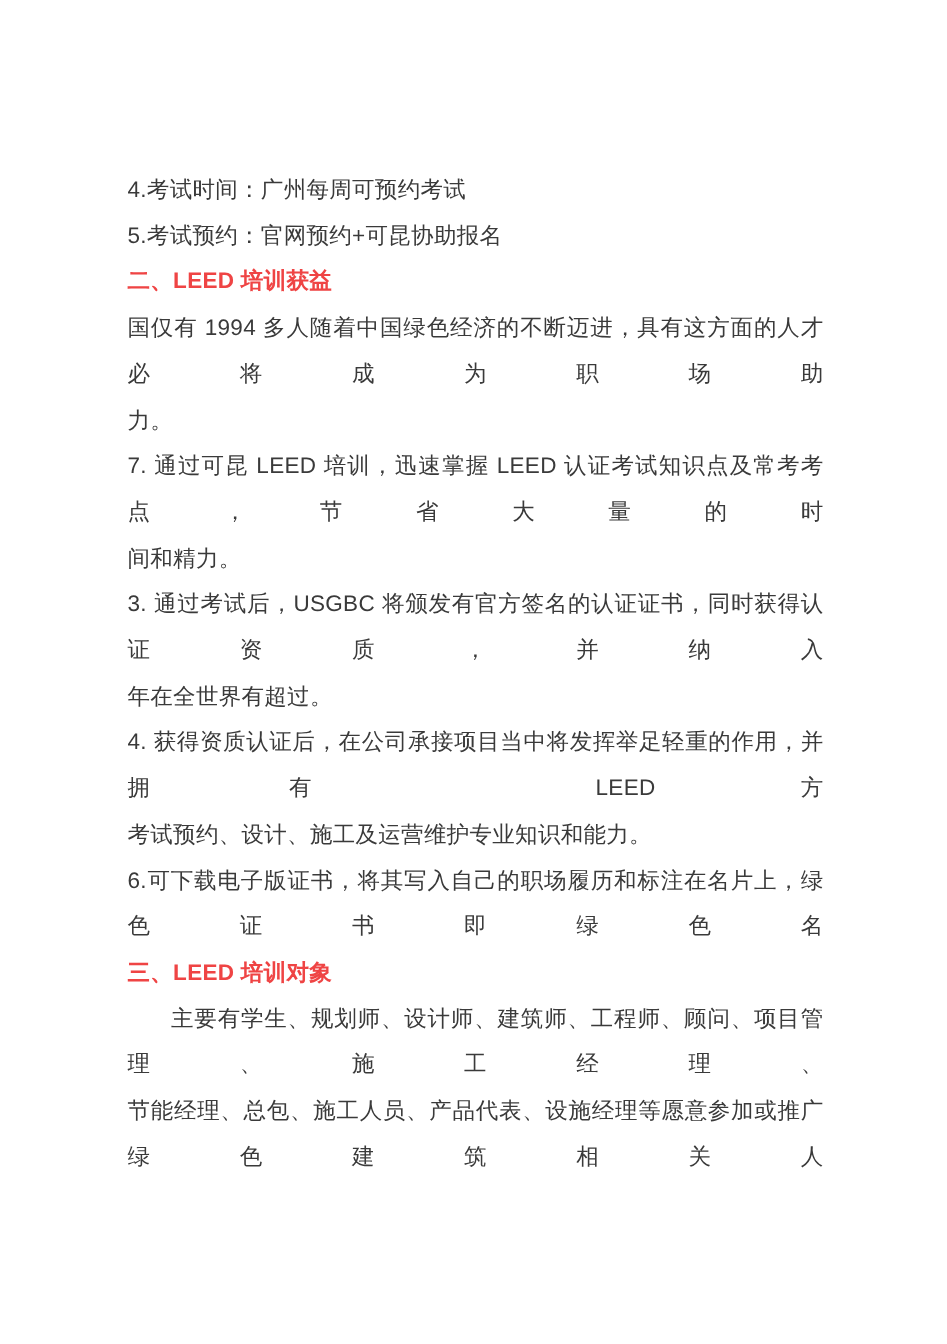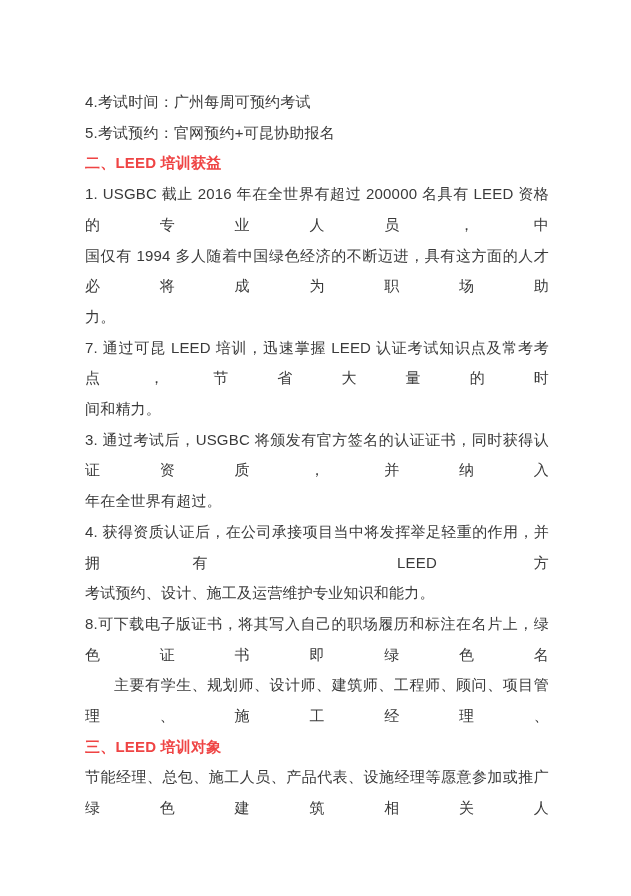--- a/index.html
+++ b/index.html
@@ -11,21 +11,21 @@
     width: 631px;
     height: 896px;
     overflow: hidden;
     font-family: "Liberation Sans", sans-serif;
   }
   .page {
     box-sizing: border-box;
     width: 631px;
     height: 716px;
     background: #ffffff;
-    padding: 87px 82px 30px 85px;
+    padding: 112px 82px 30px 85px;
   }
   .line {
     font-size: 15px;
     line-height: 30.7px;
     color: #3a3a3a;
     letter-spacing: 0.2px;
     text-align: left;
     white-space: normal;
   }
   .line.justify {
@@ -41,27 +41,26 @@
   }
 </style>
 </head>
 <body>
 
 <div class="page">
   <div id="doc-lines">
       <div class="line"><span class="">4.考试时间：广州每周可预约考试</span></div>
       <div class="line"><span class="">5.考试预约：官网预约+可昆协助报名</span></div>
       <div class="line heading"><span class="">二、LEED 培训获益</span></div>
-      <div class="line justify"><span class="">1. USGBC 截止 2016 年在全世界有超过 200000 名具有 LEED 资格的专业人员，中</span></div>
       <div class="line justify"><span class="">国仅有 1994 多人随着中国绿色经济的不断迈进，具有这方面的人才必将成为职场助</span></div>
       <div class="line"><span class="">力。</span></div>
       <div class="line justify"><span class="">7. 通过可昆 LEED 培训，迅速掌握 LEED 认证考试知识点及常考考点，节省大量的时</span></div>
       <div class="line"><span class="">间和精力。</span></div>
       <div class="line justify"><span class="">3. 通过考试后，USGBC 将颁发有官方签名的认证证书，同时获得认证资质，并纳入</span></div>
       <div class="line"><span class="">年在全世界有超过。</span></div>
       <div class="line justify"><span class="">4. 获得资质认证后，在公司承接项目当中将发挥举足轻重的作用，并拥有 LEED 方</span></div>
       <div class="line"><span class="">考试预约、设计、施工及运营维护专业知识和能力。</span></div>
-      <div class="line justify"><span class="">8.可下载电子版证书，将其写入自己的职场履历和标注在名片上，绿色证书即绿色名</span></div>
+      <div class="line justify"><span class="">6.可下载电子版证书，将其写入自己的职场履历和标注在名片上，绿色证书即绿色名</span></div>
+      <div class="line heading"><span class="">三、LEED 培训对象</span></div>
       <div class="line indent justify"><span class="">主要有学生、规划师、设计师、建筑师、工程师、顾问、项目管理、施工经理、</span></div>
-      <div class="line heading"><span class="">三、LEED 培训对象</span></div>
       <div class="line justify"><span class="">节能经理、总包、施工人员、产品代表、设施经理等愿意参加或推广绿色建筑相关人</span></div>
     </div>
 </div>
 
 </body></html>

